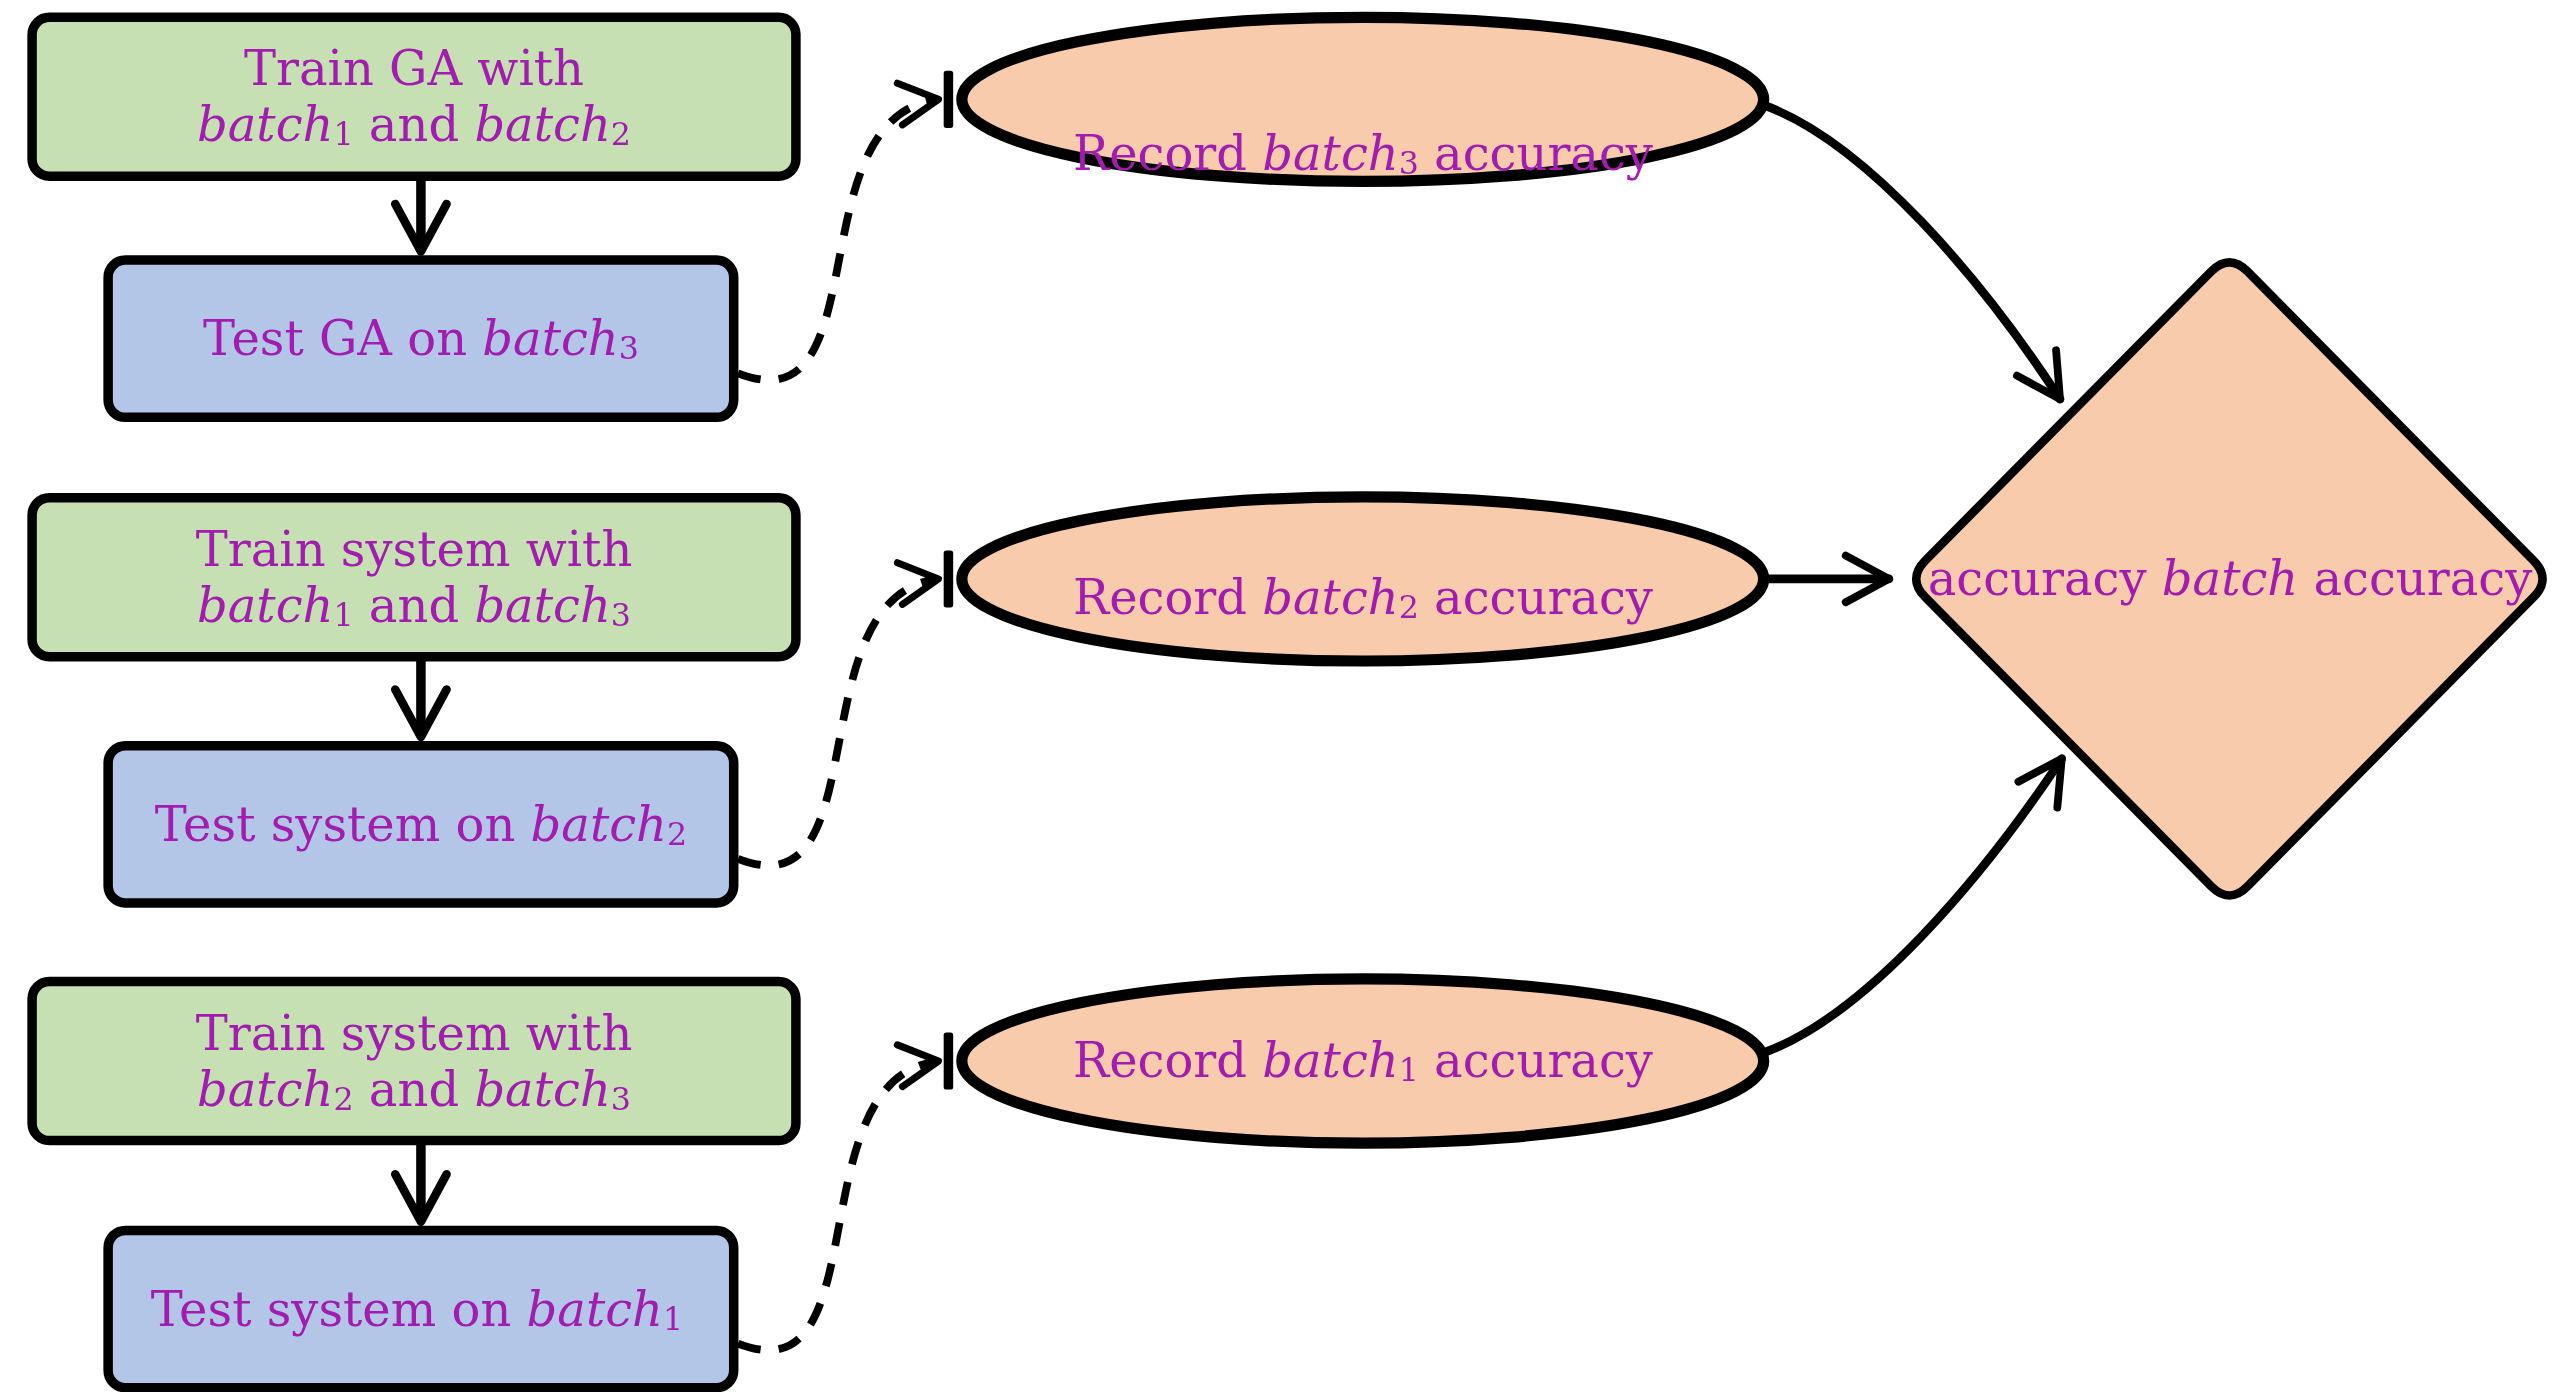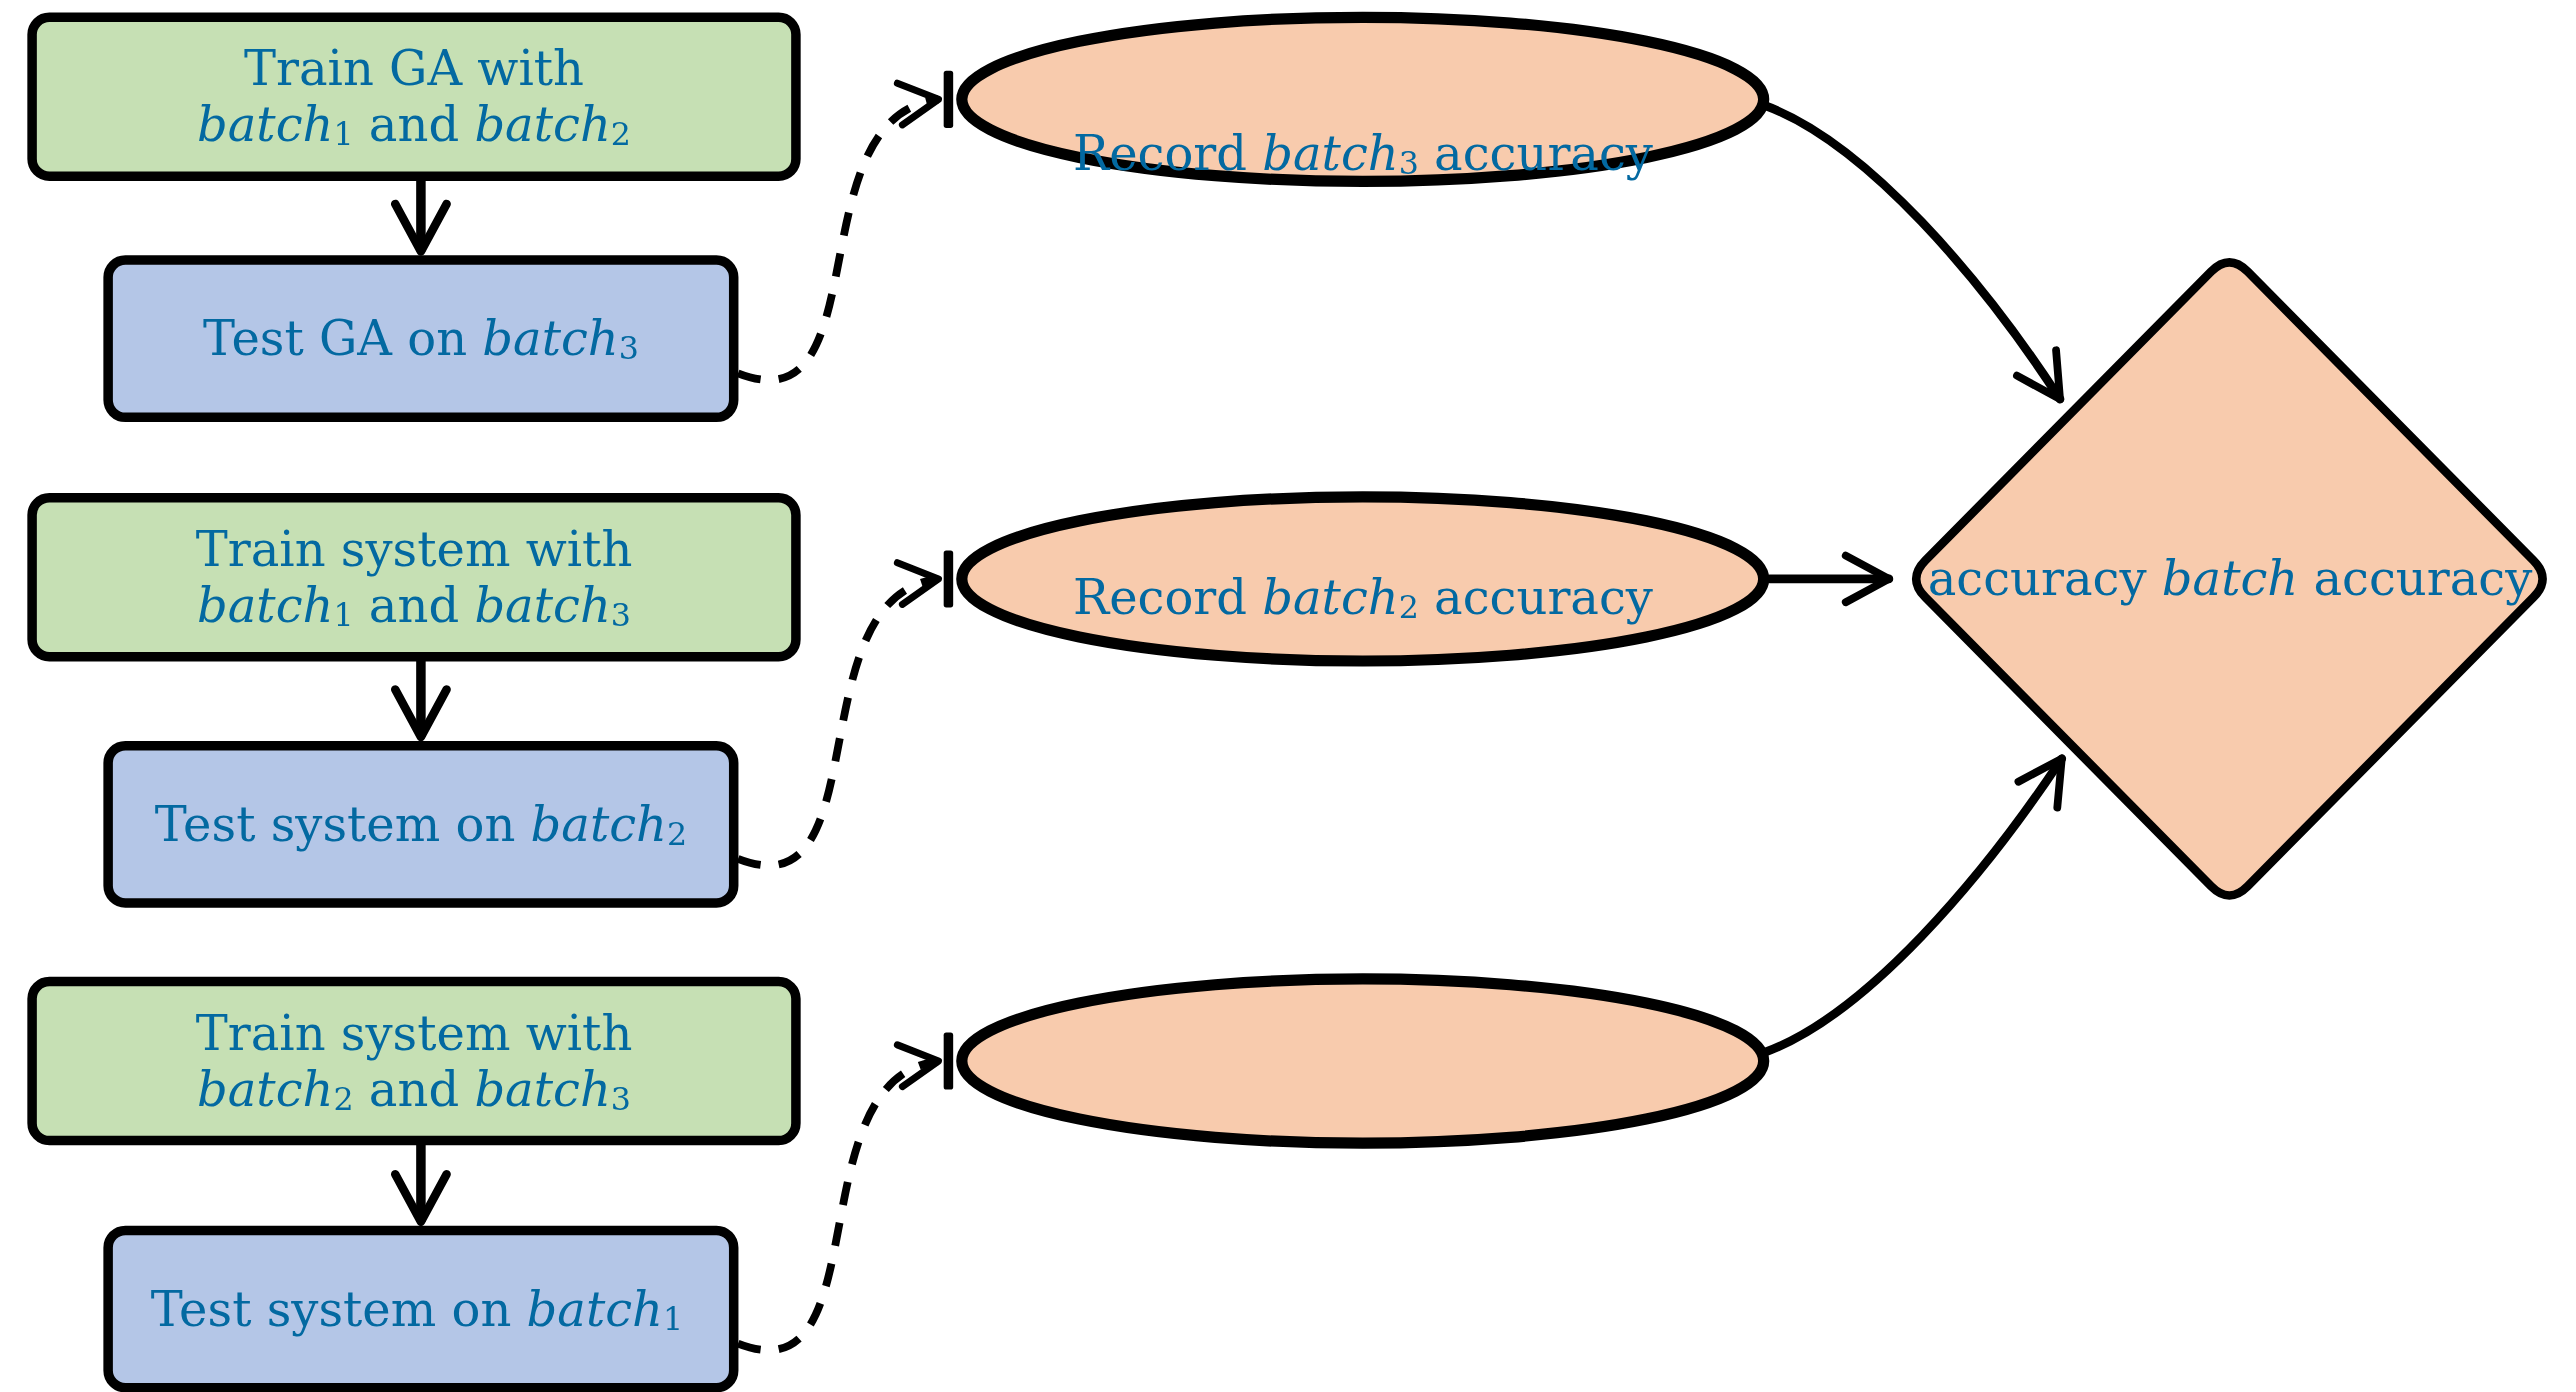--- a/index.html
+++ b/index.html
@@ -1,18 +1,18 @@
 <!DOCTYPE html>
 <html style="font-size:14px"><head>
 <meta charset="utf-8">
 <style>
   html,body{margin:0;padding:0;background:#ffffff;}
   .canvas{
     position:relative;width:2576px;height:1392px;background:#ffffff;
-    font-family:"DejaVu Serif","Liberation Serif",serif;color:#0369a1;overflow:hidden;
+    font-family:"DejaVu Serif","Liberation Serif",serif;color:#a21caf;overflow:hidden;
   }
   .layer{position:absolute;left:0;top:0;}
   
   .node{stroke:#000000;}
   .green{fill:#C6E0B4;stroke-width:11;}
   .blue{fill:#B4C6E7;stroke-width:11;}
   .peach{fill:#F8CBAD;stroke-width:13;}
   .diamond{fill:#F8CBAD;stroke:#000000;stroke-width:10;}
   
   .varrow{fill:none;stroke:#000;stroke-width:11;}
@@ -76,17 +76,18 @@
   <div class="label" style="left:32px;top:17.3px;width:764px;height:159px;"><div class="line"><span>Train GA with</span></div><div class="line"><span class="it">batch</span><sub>1</sub><span> and </span><span class="it">batch</span><sub>2</sub></div></div>
   <div class="label" style="left:32px;top:498px;width:764px;height:159px;"><div class="line"><span>Train system with</span></div><div class="line"><span class="it">batch</span><sub>1</sub><span> and </span><span class="it">batch</span><sub>3</sub></div></div>
   <div class="label" style="left:32px;top:982px;width:764px;height:159px;"><div class="line"><span>Train system with</span></div><div class="line"><span class="it">batch</span><sub>2</sub><span> and </span><span class="it">batch</span><sub>3</sub></div></div>
 
   <div class="label" style="left:108px;top:260px;width:626px;height:157px;"><div class="line"><span>Test GA on </span><span class="it">batch</span><sub>3</sub></div></div>
   <div class="label" style="left:108px;top:746px;width:626px;height:157px;text-align:right;"><div class="line"><span>Test system on </span><span class="it">batch</span><sub>2</sub></div></div>
   <div class="label" style="left:104px;top:1231px;width:626px;height:157px;"><div class="line"><span>Test system on </span><span class="it">batch</span><sub>1</sub></div></div>
 
   <div class="label" style="left:962px;top:17.3px;width:802px;height:164px;justify-content:flex-end;"><div class="line"><span>Record </span><span class="it">batch</span><sub>3</sub><span> accuracy</span></div></div>
   <div class="label" style="left:962px;top:516px;width:802px;height:164px;align-items:center;"><div class="line"><span>Record </span><span class="it">batch</span><sub>2</sub><span> accuracy</span></div></div>
+  <div class="label" style="left:962px;top:979px;width:802px;height:164px;"><div class="line"><span>Record </span><span class="it">batch</span><sub>1</sub><span> accuracy</span></div></div>
 
   <div class="label" style="left:1949px;top:510px;width:562px;height:138px;"><div class="line"><span>accuracy </span><span class="it">batch</span><span> accuracy</span></div></div>
 
 </div>
 
 
 </body></html>

